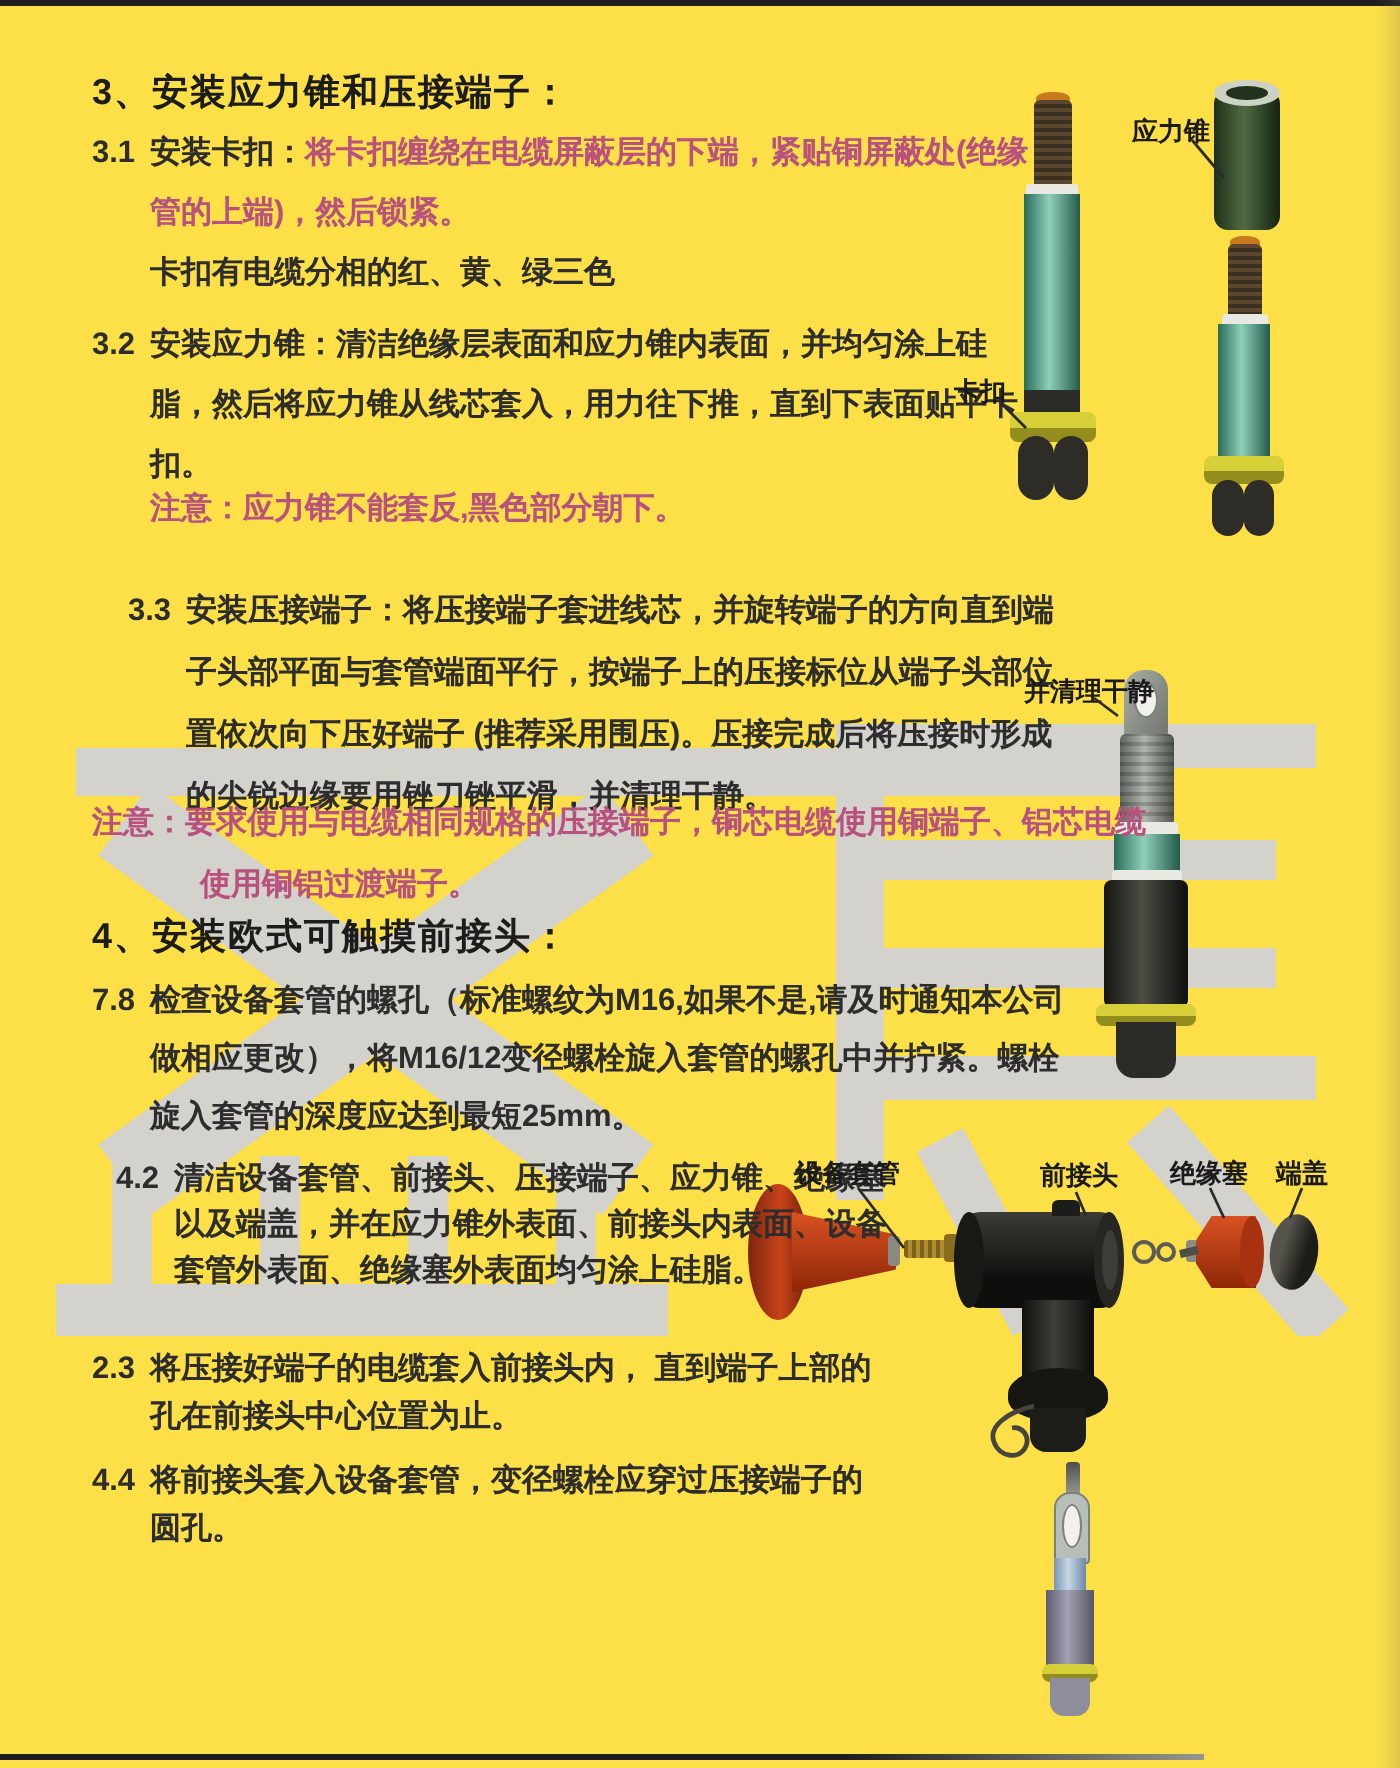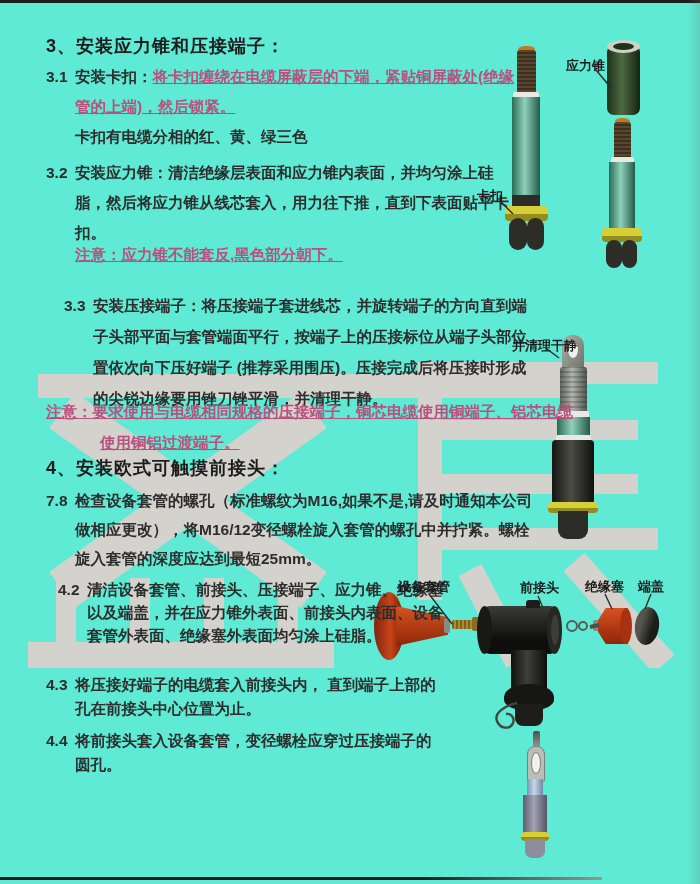--- a/index.html
+++ b/index.html
@@ -1,38 +1,38 @@
 <!DOCTYPE html>
 <html><head>
 <meta charset="utf-8">
 <style>
   html,body{margin:0;padding:0;background:#e8e6e2;}
   .page{
     position:relative;width:700px;height:884px;overflow:hidden;
-    background:#5eead4;
+    background:#fde047;
     font-family:"Liberation Sans","DejaVu Sans",sans-serif;
     color:#2d2d2d;
   }
   
   .edge-top{position:absolute;top:0;left:0;width:100%;height:3px;background:#1e1e1c;}
   .edge-bottom{position:absolute;top:877px;left:0;width:86%;height:3px;
     background:linear-gradient(90deg,#1d1d1b 70%,#97958f);}
   .edge-right{position:absolute;top:0;right:0;width:12px;height:100%;
     background:linear-gradient(90deg,rgba(0,0,0,0),rgba(110,108,102,.22));}
   
   .watermark{position:absolute;left:18px;top:332px;z-index:1;}
   .sr{position:absolute;width:1px;height:1px;overflow:hidden;opacity:0;}
   
   .txt{position:absolute;z-index:3;font-size:15.5px;line-height:30px;letter-spacing:0;}
   .h{position:absolute;z-index:3;left:46px;font-size:18px;font-weight:700;
      color:#1c1c1c;letter-spacing:1px;}
   .item{padding-left:29px;text-indent:-29px;font-weight:600;}
   .num{display:inline-block;width:29px;text-indent:0;font-weight:600;}
   .hang{padding-left:54px;text-indent:-54px;font-weight:600;}
-  .pink{color:#b8517d;text-decoration:underline;}
+  .pink{color:#b8517d;}
   .note{font-weight:600;}
   
   .flabel{position:absolute;z-index:3;font-size:13px;font-weight:600;color:#1b1b1b;letter-spacing:0;}
   
   .part{position:absolute;z-index:2;}
   .c-cond{background:repeating-linear-gradient(0deg,#3c3020 0 2px,#5a472e 2px 4px);border-radius:3px 3px 0 0;}
   .c-orange{background:#c8791d;border-radius:45%;}
   .c-white{background:#e9e9e3;border-radius:2px;}
   .c-teal{background:linear-gradient(90deg,#2a6a58,#8fd0ba 45%,#235a4a);}
   .c-dark{background:#2b2b27;}
@@ -95,21 +95,21 @@
   <p class="txt item" style="top:272px;left:46px;width:441px;margin:18px;line-height:31px"><span class="num">3.3</span><span>安装压接端子：将压接端子套进线芯，并旋转端子的方向直到端子头部平面与套管端面平行，按端子上的压接标位从端子头部位置依次向下压好端子 (推荐采用围压)。压接完成后将压接时形成的尖锐边缘要用锉刀锉平滑，并清理干静。</span></p>
 
   <p class="txt hang pink" style="top:396px;left:46px;width:482px;margin:0;line-height:31px">注意：要求使用与电缆相同规格的压接端子，铜芯电缆使用铜端子、铝芯电缆使用铜铝过渡端子。</p>
 
   <div class="h" style="top:456px">4、安装欧式可触摸前接头：</div>
 
   <p class="txt item" style="top:486px;left:46px;width:465px;margin:0;line-height:29px"><span class="num">7.8</span><span>检查设备套管的螺孔（标准螺纹为M16,如果不是,请及时通知本公司做相应更改），将M16/12变径螺栓旋入套管的螺孔中并拧紧。螺栓旋入套管的深度应达到最短25mm。</span></p>
 
   <p class="txt item" style="top:566px;left:46px;width:363px;margin:12px;line-height:23px"><span class="num">4.2</span><span>清洁设备套管、前接头、压接端子、应力锥、绝缘塞以及端盖，并在应力锥外表面、前接头内表面、设备套管外表面、绝缘塞外表面均匀涂上硅脂。</span></p>
 
-  <p class="txt item" style="top:673px;left:46px;width:363px;margin:0;line-height:24px"><span class="num">4.3</span><span>将压接好端子的电缆套入前接头内， 直到端子上部的孔在前接头中心位置为止。</span></p>
+  <p class="txt item" style="top:673px;left:46px;width:363px;margin:0;line-height:24px"><span class="num">2.3</span><span>将压接好端子的电缆套入前接头内， 直到端子上部的孔在前接头中心位置为止。</span></p>
 
   <p class="txt item" style="top:729px;left:46px;width:363px;margin:0;line-height:24px"><span class="num">4.4</span><span>将前接头套入设备套管，变径螺栓应穿过压接端子的圆孔。</span></p>
 
 
   <div>
 
     <div class="part c-orange" style="left:518px;top:46px;width:17px;height:7px"></div>
     <div class="part c-cond" style="left:517px;top:50px;width:19px;height:44px"></div>
     <div class="part c-white" style="left:513px;top:92px;width:26px;height:6px"></div>
     <div class="part c-teal" style="left:512px;top:97px;width:28px;height:100px"></div>

